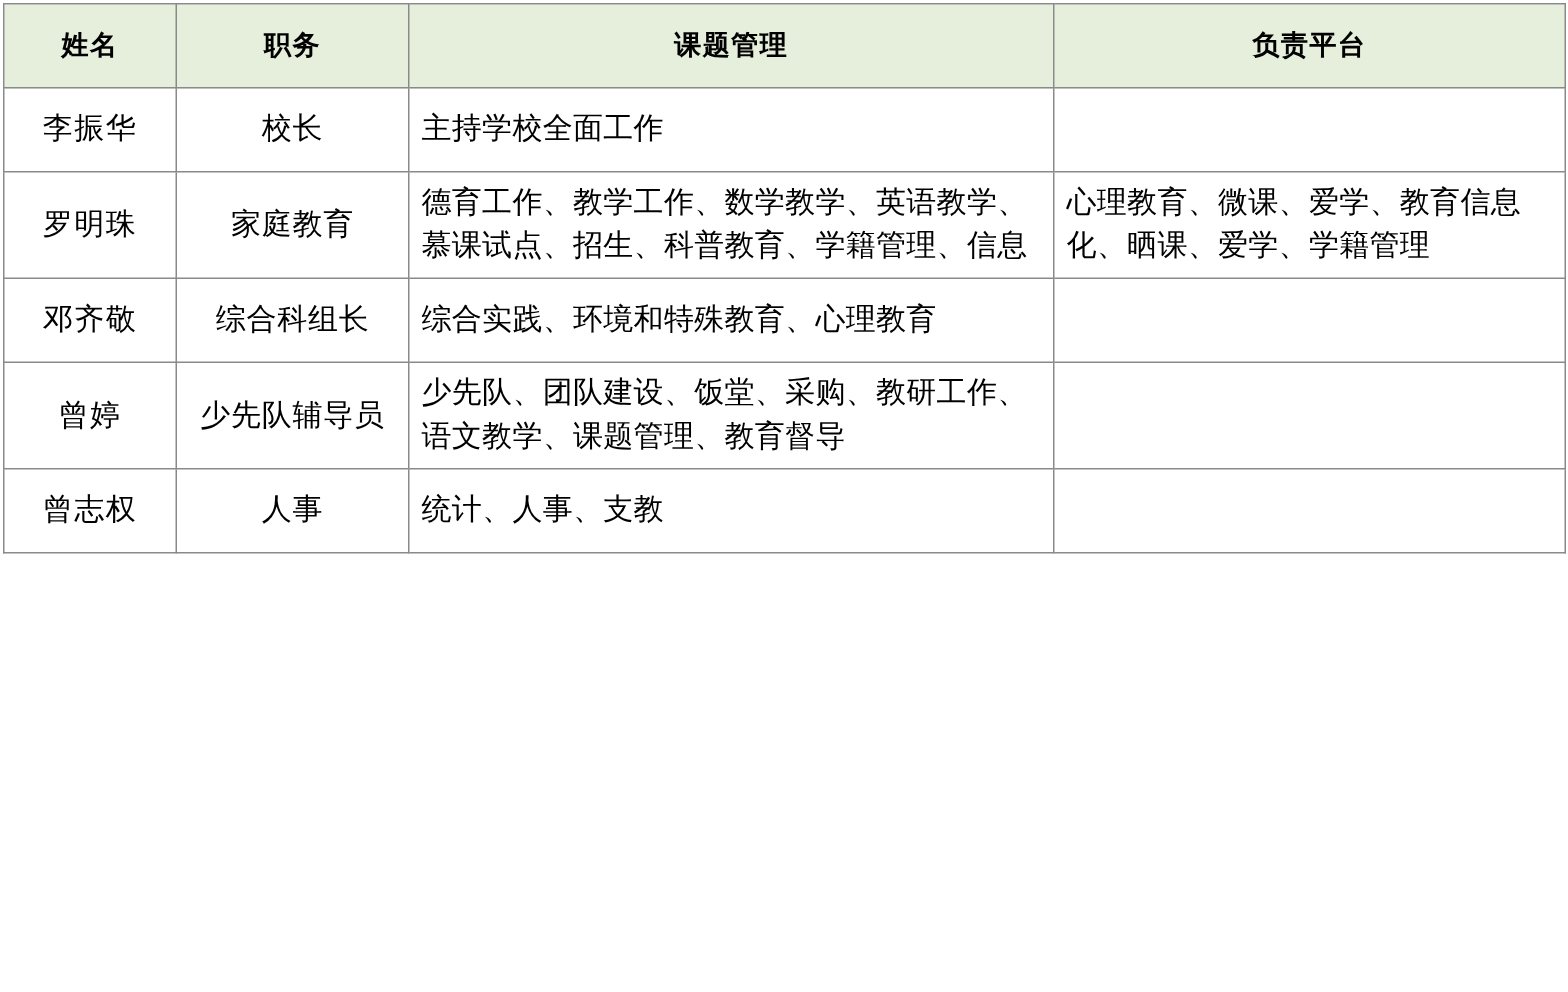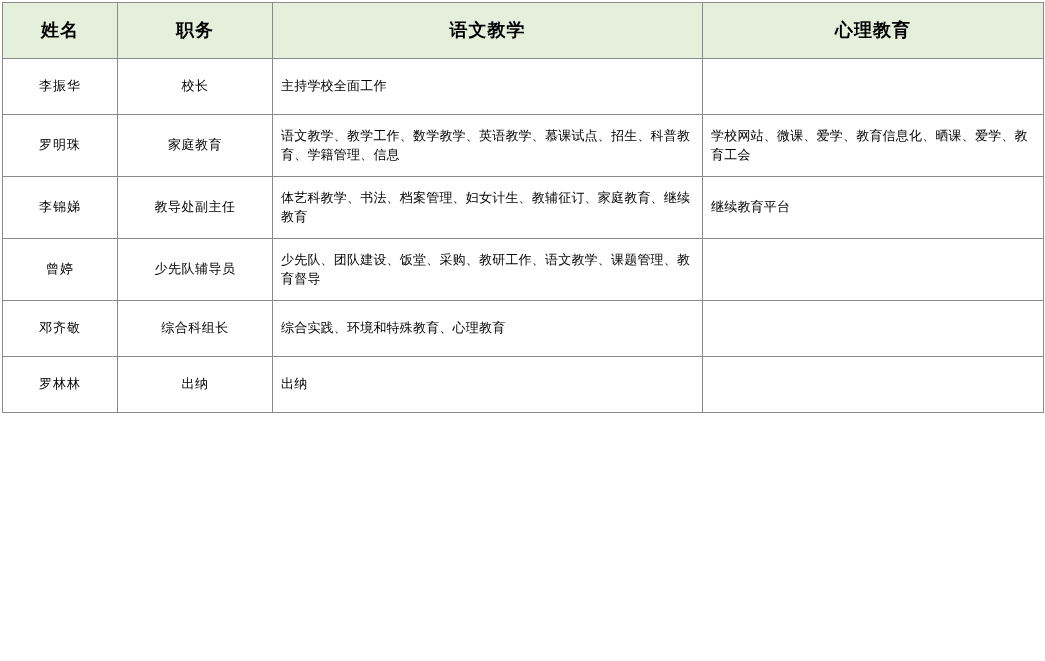--- a/index.html
+++ b/index.html
@@ -27,21 +27,21 @@
   }
   table.duty-table col.c-name { width: 115px; }
   table.duty-table col.c-post { width: 155px; }
   table.duty-table col.c-duty { width: 430px; }
   table.duty-table col.c-plat { width: 341px; }
 
   table.duty-table th,
   table.duty-table td {
     border: 1px solid #8a8a8a;
     vertical-align: middle;
-    font-size: 13px;
+    font-size: 20px;
     line-height: 1.45;
     padding: 6px 8px;
     box-sizing: border-box;
   }
   table.duty-table thead th {
     background: #e6efdc;
     font-weight: bold;
     text-align: center;
     height: 56px;
     font-size: 18px;
@@ -71,56 +71,50 @@
     <colgroup>
       <col class="c-name">
       <col class="c-post">
       <col class="c-duty">
       <col class="c-plat">
     </colgroup>
     <thead>
       <tr>
         <th>姓名</th>
         <th>职务</th>
-        <th>语文教学</th>
-        <th>心理教育</th>
+        <th>课题管理</th>
+        <th>负责平台</th>
       </tr>
     </thead>
     <tbody>
       <tr class="row h-single">
         <td class="cell-name">李振华</td>
         <td class="cell-post">校长</td>
         <td class="cell-duty">主持学校全面工作</td>
         <td class="cell-platform"></td>
       </tr>
       <tr class="row h-double">
         <td class="cell-name">罗明珠</td>
         <td class="cell-post">家庭教育</td>
-        <td class="cell-duty">语文教学、教学工作、数学教学、英语教学、慕课试点、招生、科普教育、学籍管理、信息</td>
-        <td class="cell-platform">学校网站、微课、爱学、教育信息化、晒课、爱学、教育工会</td>
+        <td class="cell-duty">德育工作、教学工作、数学教学、英语教学、慕课试点、招生、科普教育、学籍管理、信息</td>
+        <td class="cell-platform">心理教育、微课、爱学、教育信息化、晒课、爱学、学籍管理</td>
       </tr>
-      <tr class="row h-double">
-        <td class="cell-name">李锦娣</td>
-        <td class="cell-post">教导处副主任</td>
-        <td class="cell-duty">体艺科教学、书法、档案管理、妇女计生、教辅征订、家庭教育、继续教育</td>
-        <td class="cell-platform">继续教育平台</td>
+      <tr class="row h-single">
+        <td class="cell-name">邓齐敬</td>
+        <td class="cell-post">综合科组长</td>
+        <td class="cell-duty">综合实践、环境和特殊教育、心理教育</td>
+        <td class="cell-platform"></td>
       </tr>
       <tr class="row h-double">
         <td class="cell-name">曾婷</td>
         <td class="cell-post">少先队辅导员</td>
         <td class="cell-duty">少先队、团队建设、饭堂、采购、教研工作、语文教学、课题管理、教育督导</td>
         <td class="cell-platform"></td>
       </tr>
       <tr class="row h-single">
-        <td class="cell-name">邓齐敬</td>
-        <td class="cell-post">综合科组长</td>
-        <td class="cell-duty">综合实践、环境和特殊教育、心理教育</td>
-        <td class="cell-platform"></td>
-      </tr>
-      <tr class="row h-single">
-        <td class="cell-name">罗林林</td>
-        <td class="cell-post">出纳</td>
-        <td class="cell-duty">出纳</td>
+        <td class="cell-name">曾志权</td>
+        <td class="cell-post">人事</td>
+        <td class="cell-duty">统计、人事、支教</td>
         <td class="cell-platform"></td>
       </tr>
     </tbody>
   </table>
 </div>
 
 </body></html>

